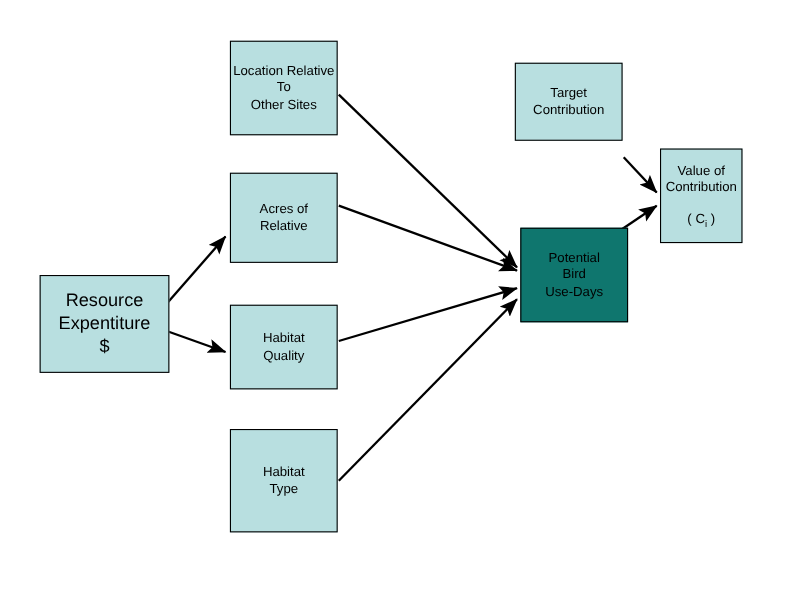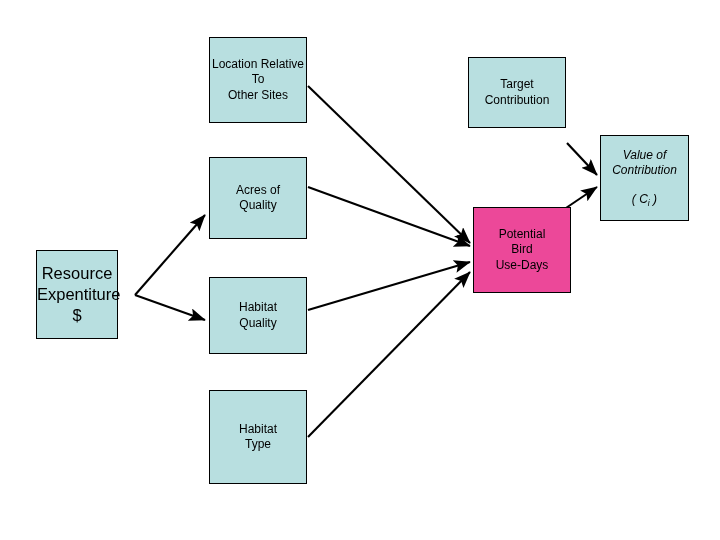--- a/index.html
+++ b/index.html
@@ -82,35 +82,35 @@
   <div id="nodes-group">
       <div class="node n-small" style="left: 209px; top: 37px; width: 98px; height: 86px; background: rgb(184, 223, 224); border-color: rgb(0, 0, 0); color: rgb(0, 0, 0);">
         <span class="node-label">Location Relative
 To
 Other Sites</span>
       </div>
       <div class="node n-small" style="left: 468px; top: 57px; width: 98px; height: 71px; background: rgb(184, 223, 224); border-color: rgb(0, 0, 0); color: rgb(0, 0, 0);">
         <span class="node-label">Target
 Contribution</span>
       </div>
-      <div class="node n-small" style="left: 600px; top: 135px; width: 89px; height: 86px; background: rgb(184, 223, 224); border-color: rgb(0, 0, 0); color: rgb(0, 0, 0); font-style: italic;">
+      <div class="node n-small" style="left: 600px; top: 135px; width: 75px; height: 86px; background: rgb(184, 223, 224); border-color: rgb(0, 0, 0); color: rgb(0, 0, 0);">
         <span class="node-label">Value of
 Contribution
 <span class="formula-line"><span>( C</span><span class="sub">i</span><span> )</span></span></span>
       </div>
       <div class="node n-small" style="left: 209px; top: 157px; width: 98px; height: 82px; background: rgb(184, 223, 224); border-color: rgb(0, 0, 0); color: rgb(0, 0, 0);">
         <span class="node-label">Acres of
-Quality</span>
+Relative</span>
       </div>
-      <div class="node n-small" style="left: 473px; top: 207px; width: 98px; height: 86px; background: #ec4899; border-color: rgb(0, 0, 0); color: rgb(0, 0, 0);">
+      <div class="node n-small" style="left: 473px; top: 207px; width: 98px; height: 86px; background: #0f766e; border-color: rgb(0, 0, 0); color: rgb(0, 0, 0);">
         <span class="node-label">Potential
 Bird
 Use-Days</span>
       </div>
-      <div class="node n-large" style="left: 36px; top: 250px; width: 82px; height: 89px; background: rgb(184, 223, 224); border-color: rgb(0, 0, 0); color: rgb(0, 0, 0);">
+      <div class="node n-large" style="left: 36px; top: 250px; width: 118px; height: 89px; background: rgb(184, 223, 224); border-color: rgb(0, 0, 0); color: rgb(0, 0, 0);">
         <span class="node-label">Resource
 Expentiture
 $</span>
       </div>
       <div class="node n-small" style="left: 209px; top: 277px; width: 98px; height: 77px; background: rgb(184, 223, 224); border-color: rgb(0, 0, 0); color: rgb(0, 0, 0);">
         <span class="node-label">Habitat
 Quality</span>
       </div>
       <div class="node n-small" style="left: 209px; top: 390px; width: 98px; height: 94px; background: rgb(184, 223, 224); border-color: rgb(0, 0, 0); color: rgb(0, 0, 0);">
         <span class="node-label">Habitat

